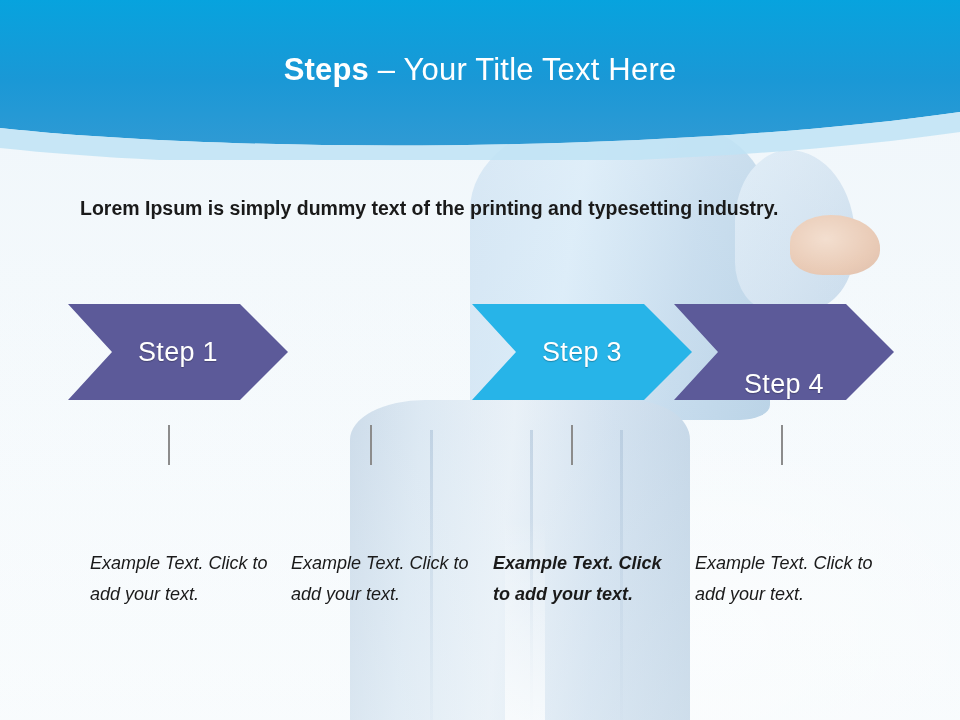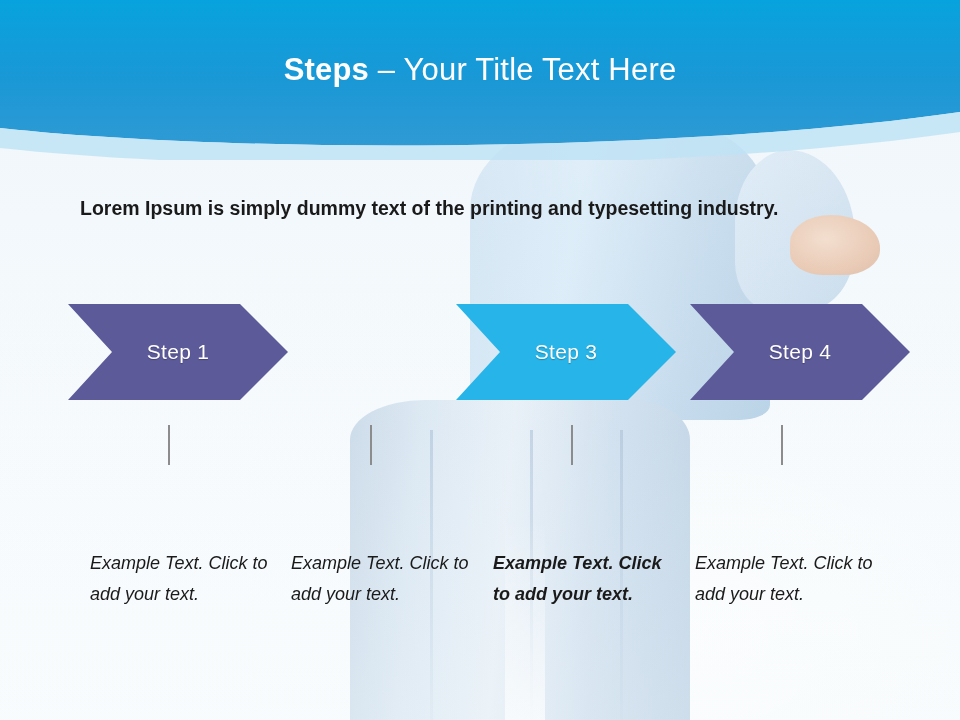--- a/index.html
+++ b/index.html
@@ -154,28 +154,28 @@
     justify-content: center;
   }
   .chev svg {
     position: absolute;
     left: 0; top: 0;
   }
   .chev span {
     position: relative;
     z-index: 2;
     color: #ffffff;
-    font-size: 21px;
+    font-size: 27px;
     letter-spacing: 0.3px;
     text-shadow: 0 1px 1px rgba(0,0,0,0.25);
   }
   .chev.c0 { left: 0px; }
   .chev.c1 { left: 202px; }
-  .chev.c2 { left: 388px; }
-  .chev.c3 { left: 622px; }
+  .chev.c2 { left: 404px; }
+  .chev.c3 { left: 606px; align-items: flex-end; }
 
   
   .tick {
     position: absolute;
     width: 2px;
     height: 40px;
     background: #8c8c8c;
     top: 425px;
   }
   .tick.t0 { left: 168px; }

